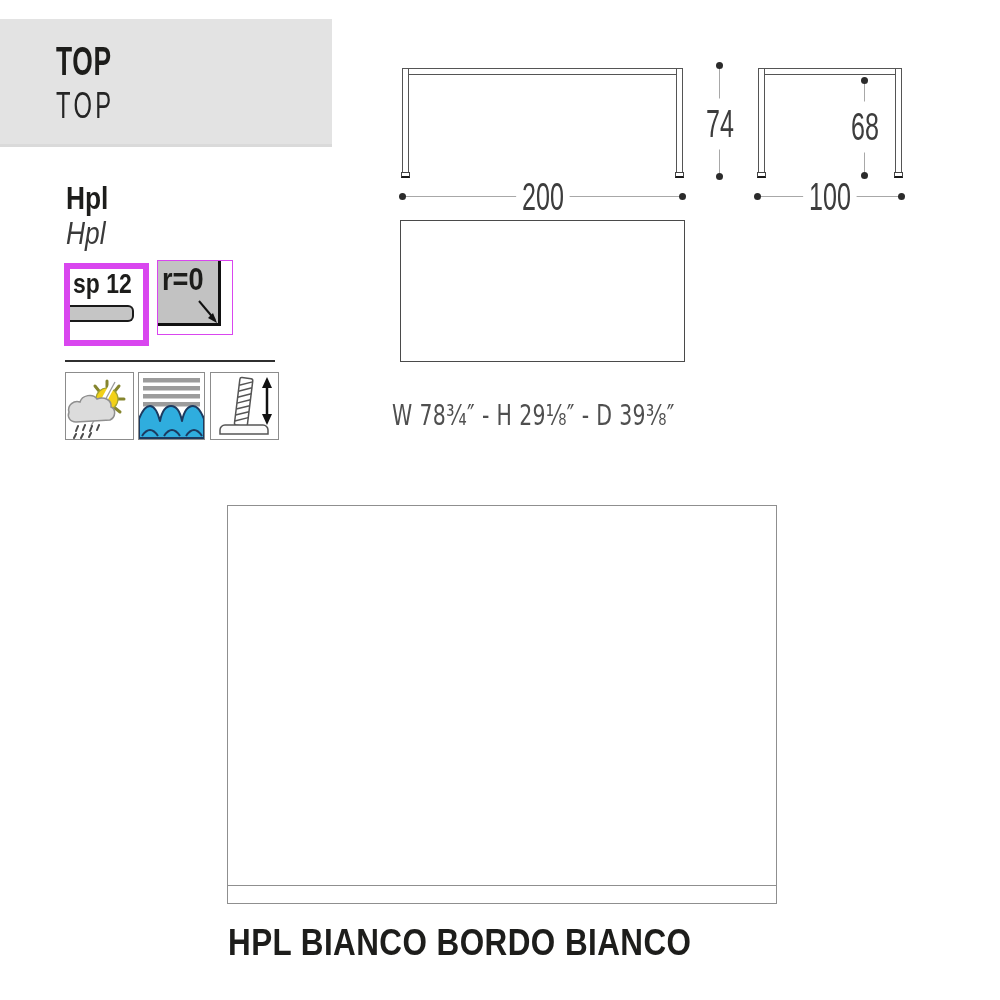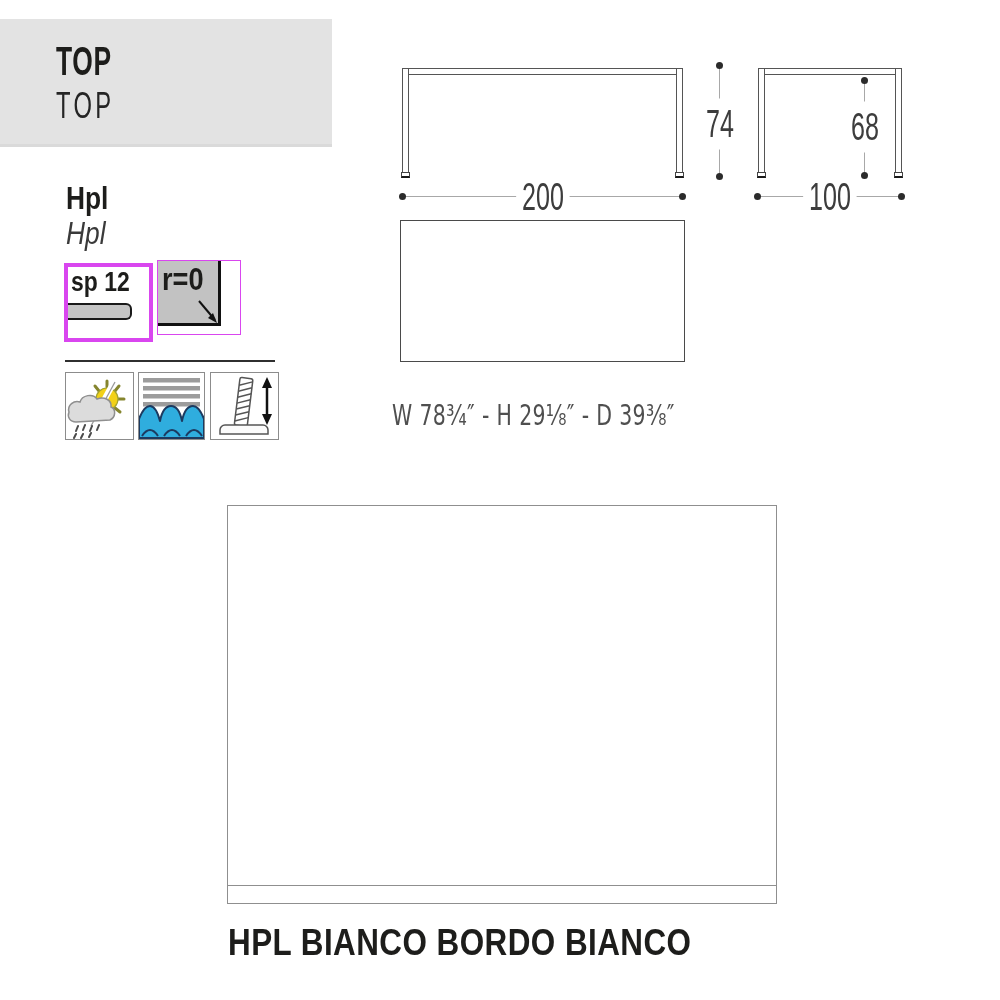--- a/index.html
+++ b/index.html
@@ -12,21 +12,21 @@
   
   .header-box{left:0;top:8;width:332px;height:125px;background:#e3e3e3;border-bottom:3px solid #dadada;margin-top:19px;}
   .hdr-title{left:56px;top:20px;font-size:40px;font-weight:bold;letter-spacing:1px;}
   .hdr-sub{left:56px;top:66px;font-size:36px;font-weight:400;letter-spacing:5px;color:#252525;}
 
   
   .mat-bold{left:66px;top:181px;font-size:31px;font-weight:bold;}
   .mat-italic{left:66px;top:216px;font-size:31px;font-style:italic;color:#3a3a3a;}
 
   
-  .badge{border:4px solid #d946ef;background:#fff;padding-left:8px;}
+  .badge{border:6px solid #d946ef;background:#fff;}
   .badge-sp{left:64px;top:263px;width:73px;height:71px;}
   .badge-sp-label{left:3px;top:0px;font-size:27px;font-weight:bold;}
   .badge-sp-bar{position:absolute;left:0;top:36px;width:62px;height:13px;background:#c5c5c5;
                 border:2px solid #1a1a1a;border-left:none;border-radius:0 6px 6px 0;}
   .badge-r{left:157px;top:260px;width:74px;height:73px;border-width:1.5px;}
   .badge-r-gray{position:absolute;left:0;top:0;width:60px;height:62px;background:#c2c2c2;
                 border-right:3px solid #111;border-bottom:3px solid #111;}
   .badge-r-label{left:4px;top:0px;font-size:32px;font-weight:bold;}
 
   

